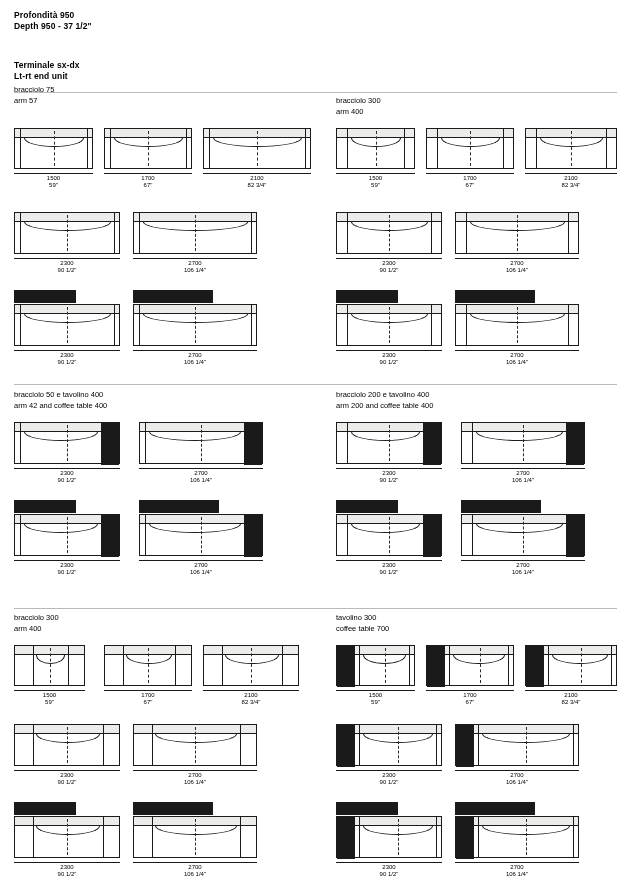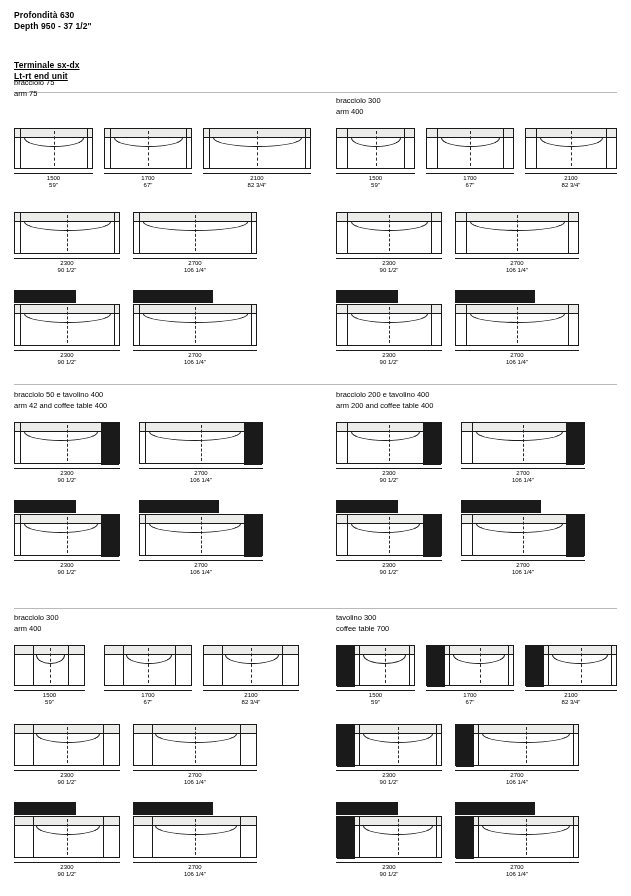--- a/index.html
+++ b/index.html
@@ -18,21 +18,21 @@
   }
   .hdr {
     position: absolute;
     font-size: 8.5px;
     font-weight: bold;
     letter-spacing: 0.1px;
     line-height: 11px;
     white-space: nowrap;
   }
   .hdr-depth { left: 14px; top: 10px; }
-  .hdr-term  { left: 14px; top: 60px; text-decoration: underline; }
+  .hdr-term  { left: 14px; top: 60px; }
 
   .sec-label {
     position: absolute;
     font-size: 7.5px;
     line-height: 10.5px;
     white-space: nowrap;
   }
 
   .hrule {
     position: absolute;
@@ -102,36 +102,36 @@
   }
   .dim .mm { display: block; }
   .dim .inch { display: block; }
 </style>
 </head>
 <body>
 
 <div class="page">
 
   <div class="hdr hdr-depth">
-    <div>Profondità 630</div>
+    <div>Profondità 950</div>
     <div>Depth 950 - 37 1/2"</div>
   </div>
 
   <div class="hdr hdr-term">
     <div>Terminale sx-dx</div>
     <div>Lt-rt end unit</div>
   </div>
 
   <div class="hrule" style="top:92px;"></div>
   <div class="hrule" style="top:384px;"></div>
   <div class="hrule" style="top:608px;"></div>
 
-  <div class="sec-label" style="left:14px; top:78px;">
+  <div class="sec-label" style="left:14px; top:85px;">
     <div>bracciolo 75</div>
-    <div>arm 75</div>
+    <div>arm 57</div>
   </div>
   <div class="sec-label" style="left:336px; top:96px;">
     <div>bracciolo 300</div>
     <div>arm 400</div>
   </div>
   <div class="sec-label" style="left:14px; top:390px;">
     <div>bracciolo 50 e tavolino 400</div>
     <div>arm 42 and coffee table 400</div>
   </div>
   <div class="sec-label" style="left:336px; top:390px;">

